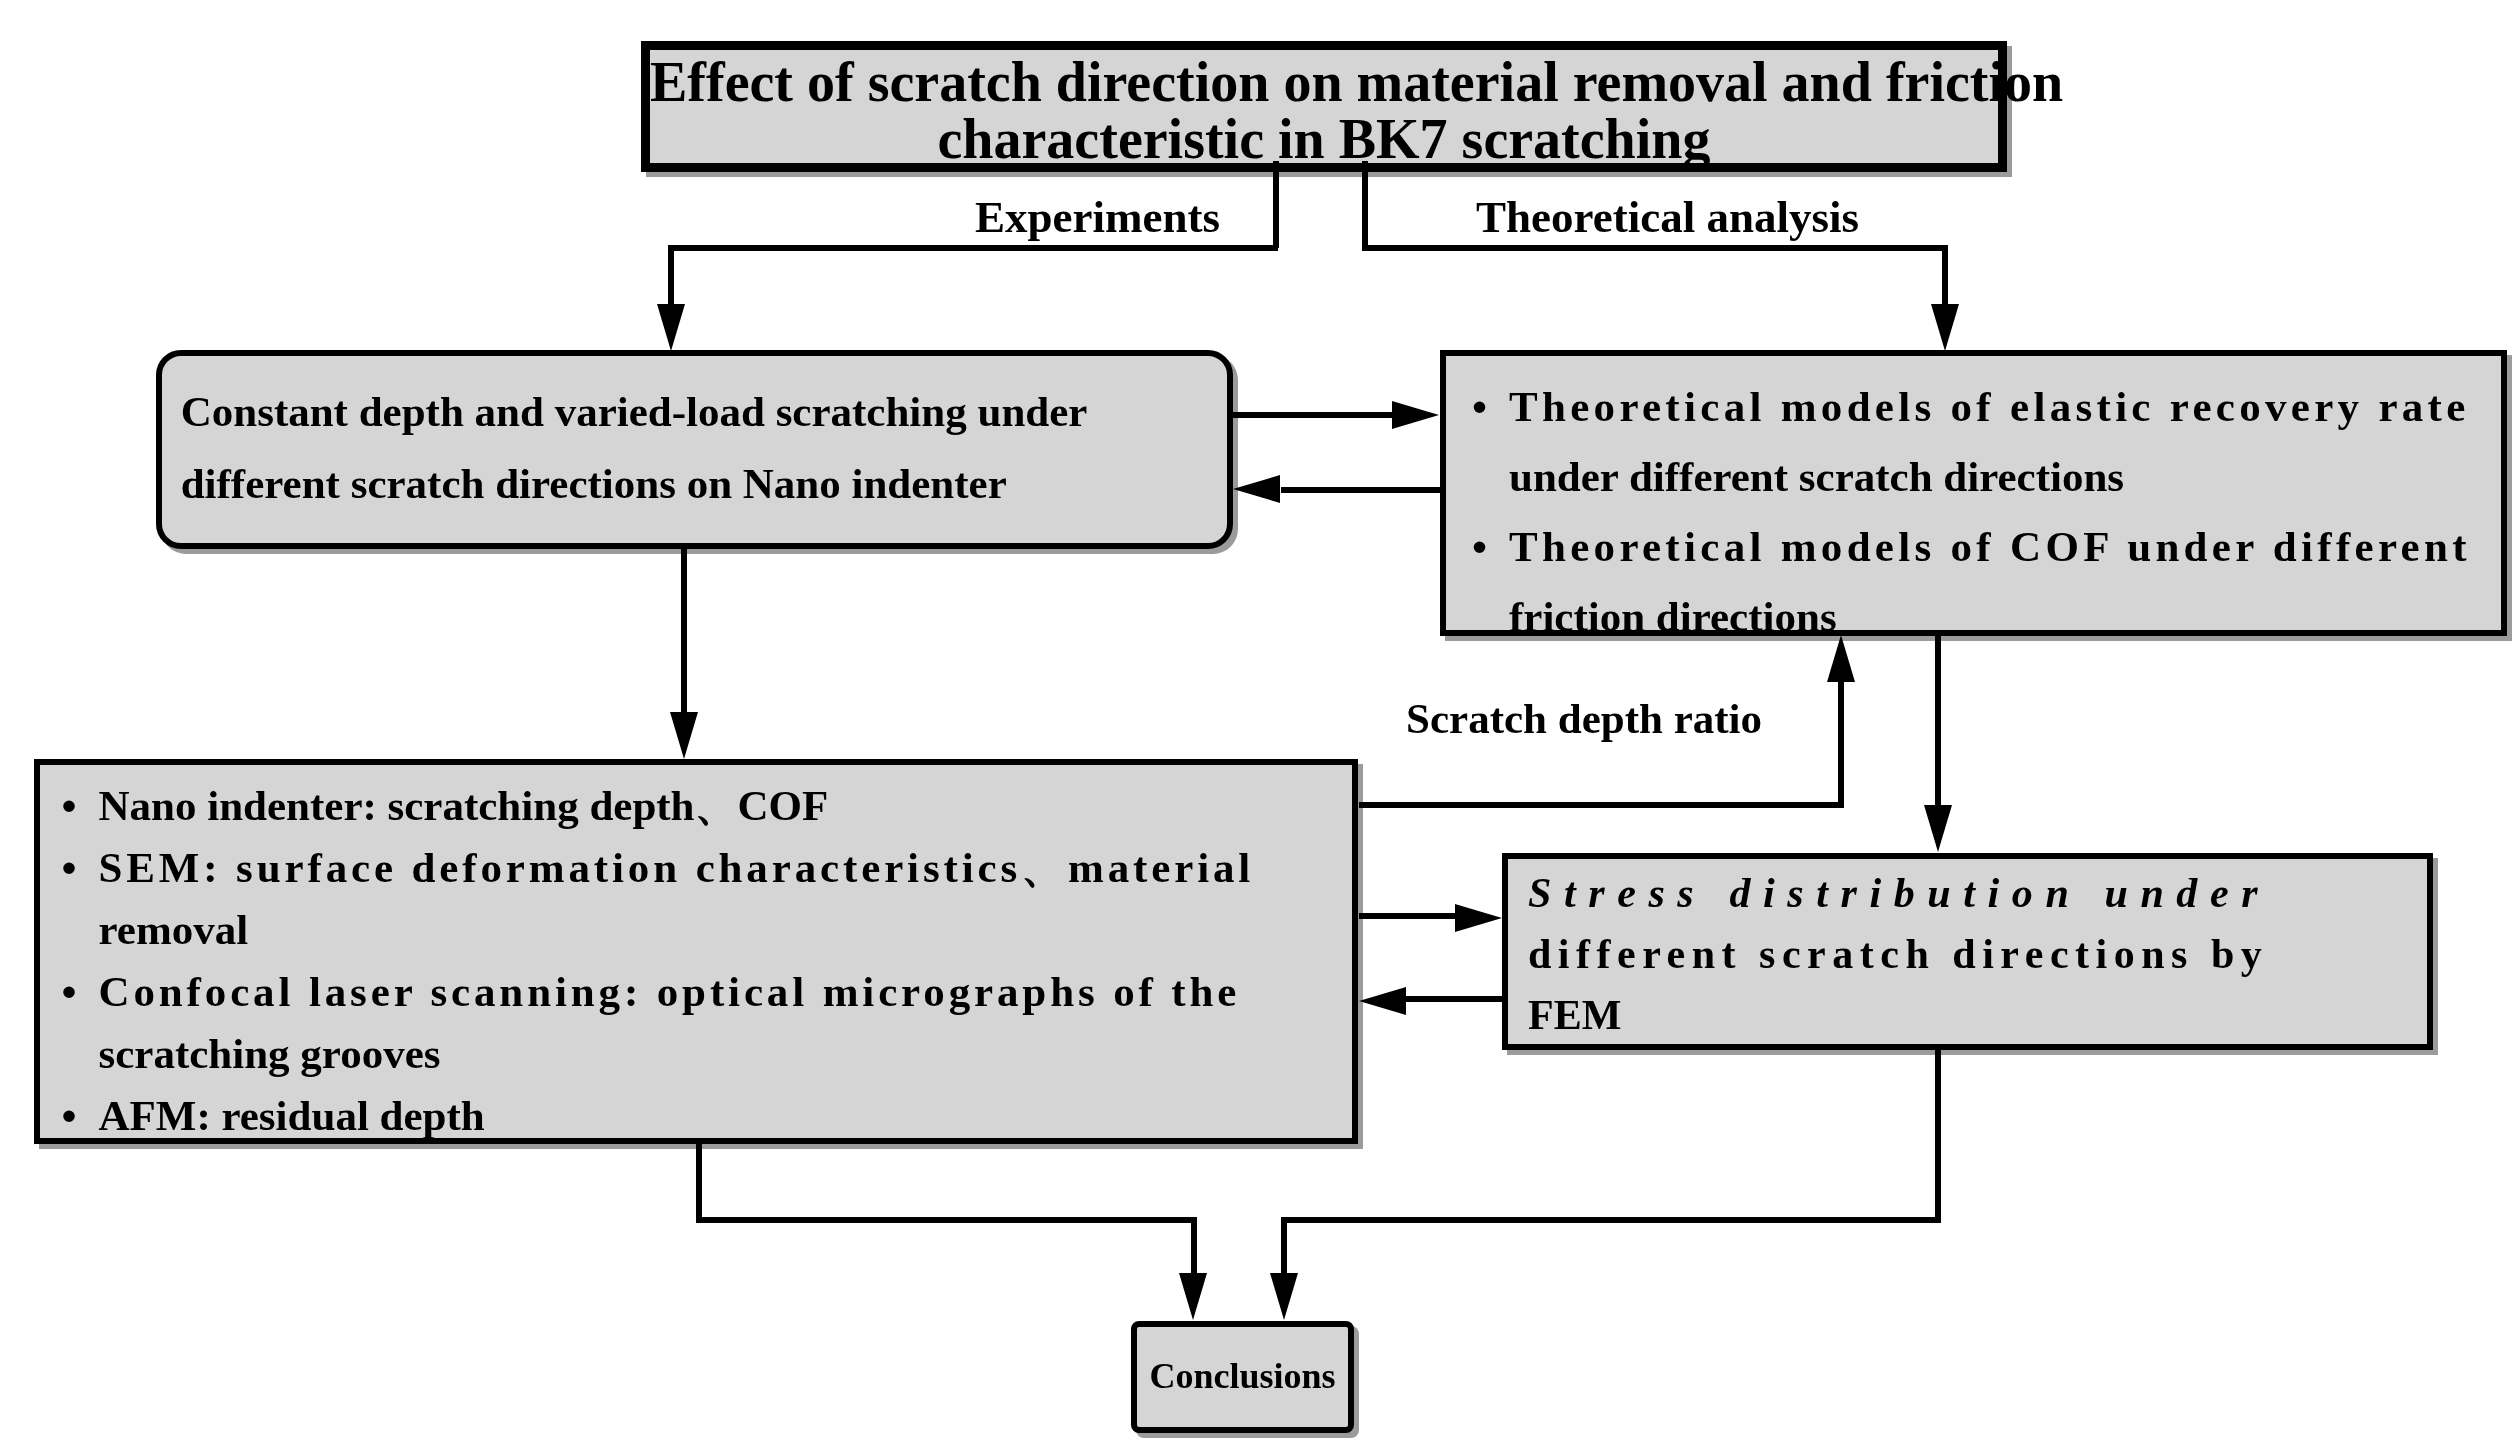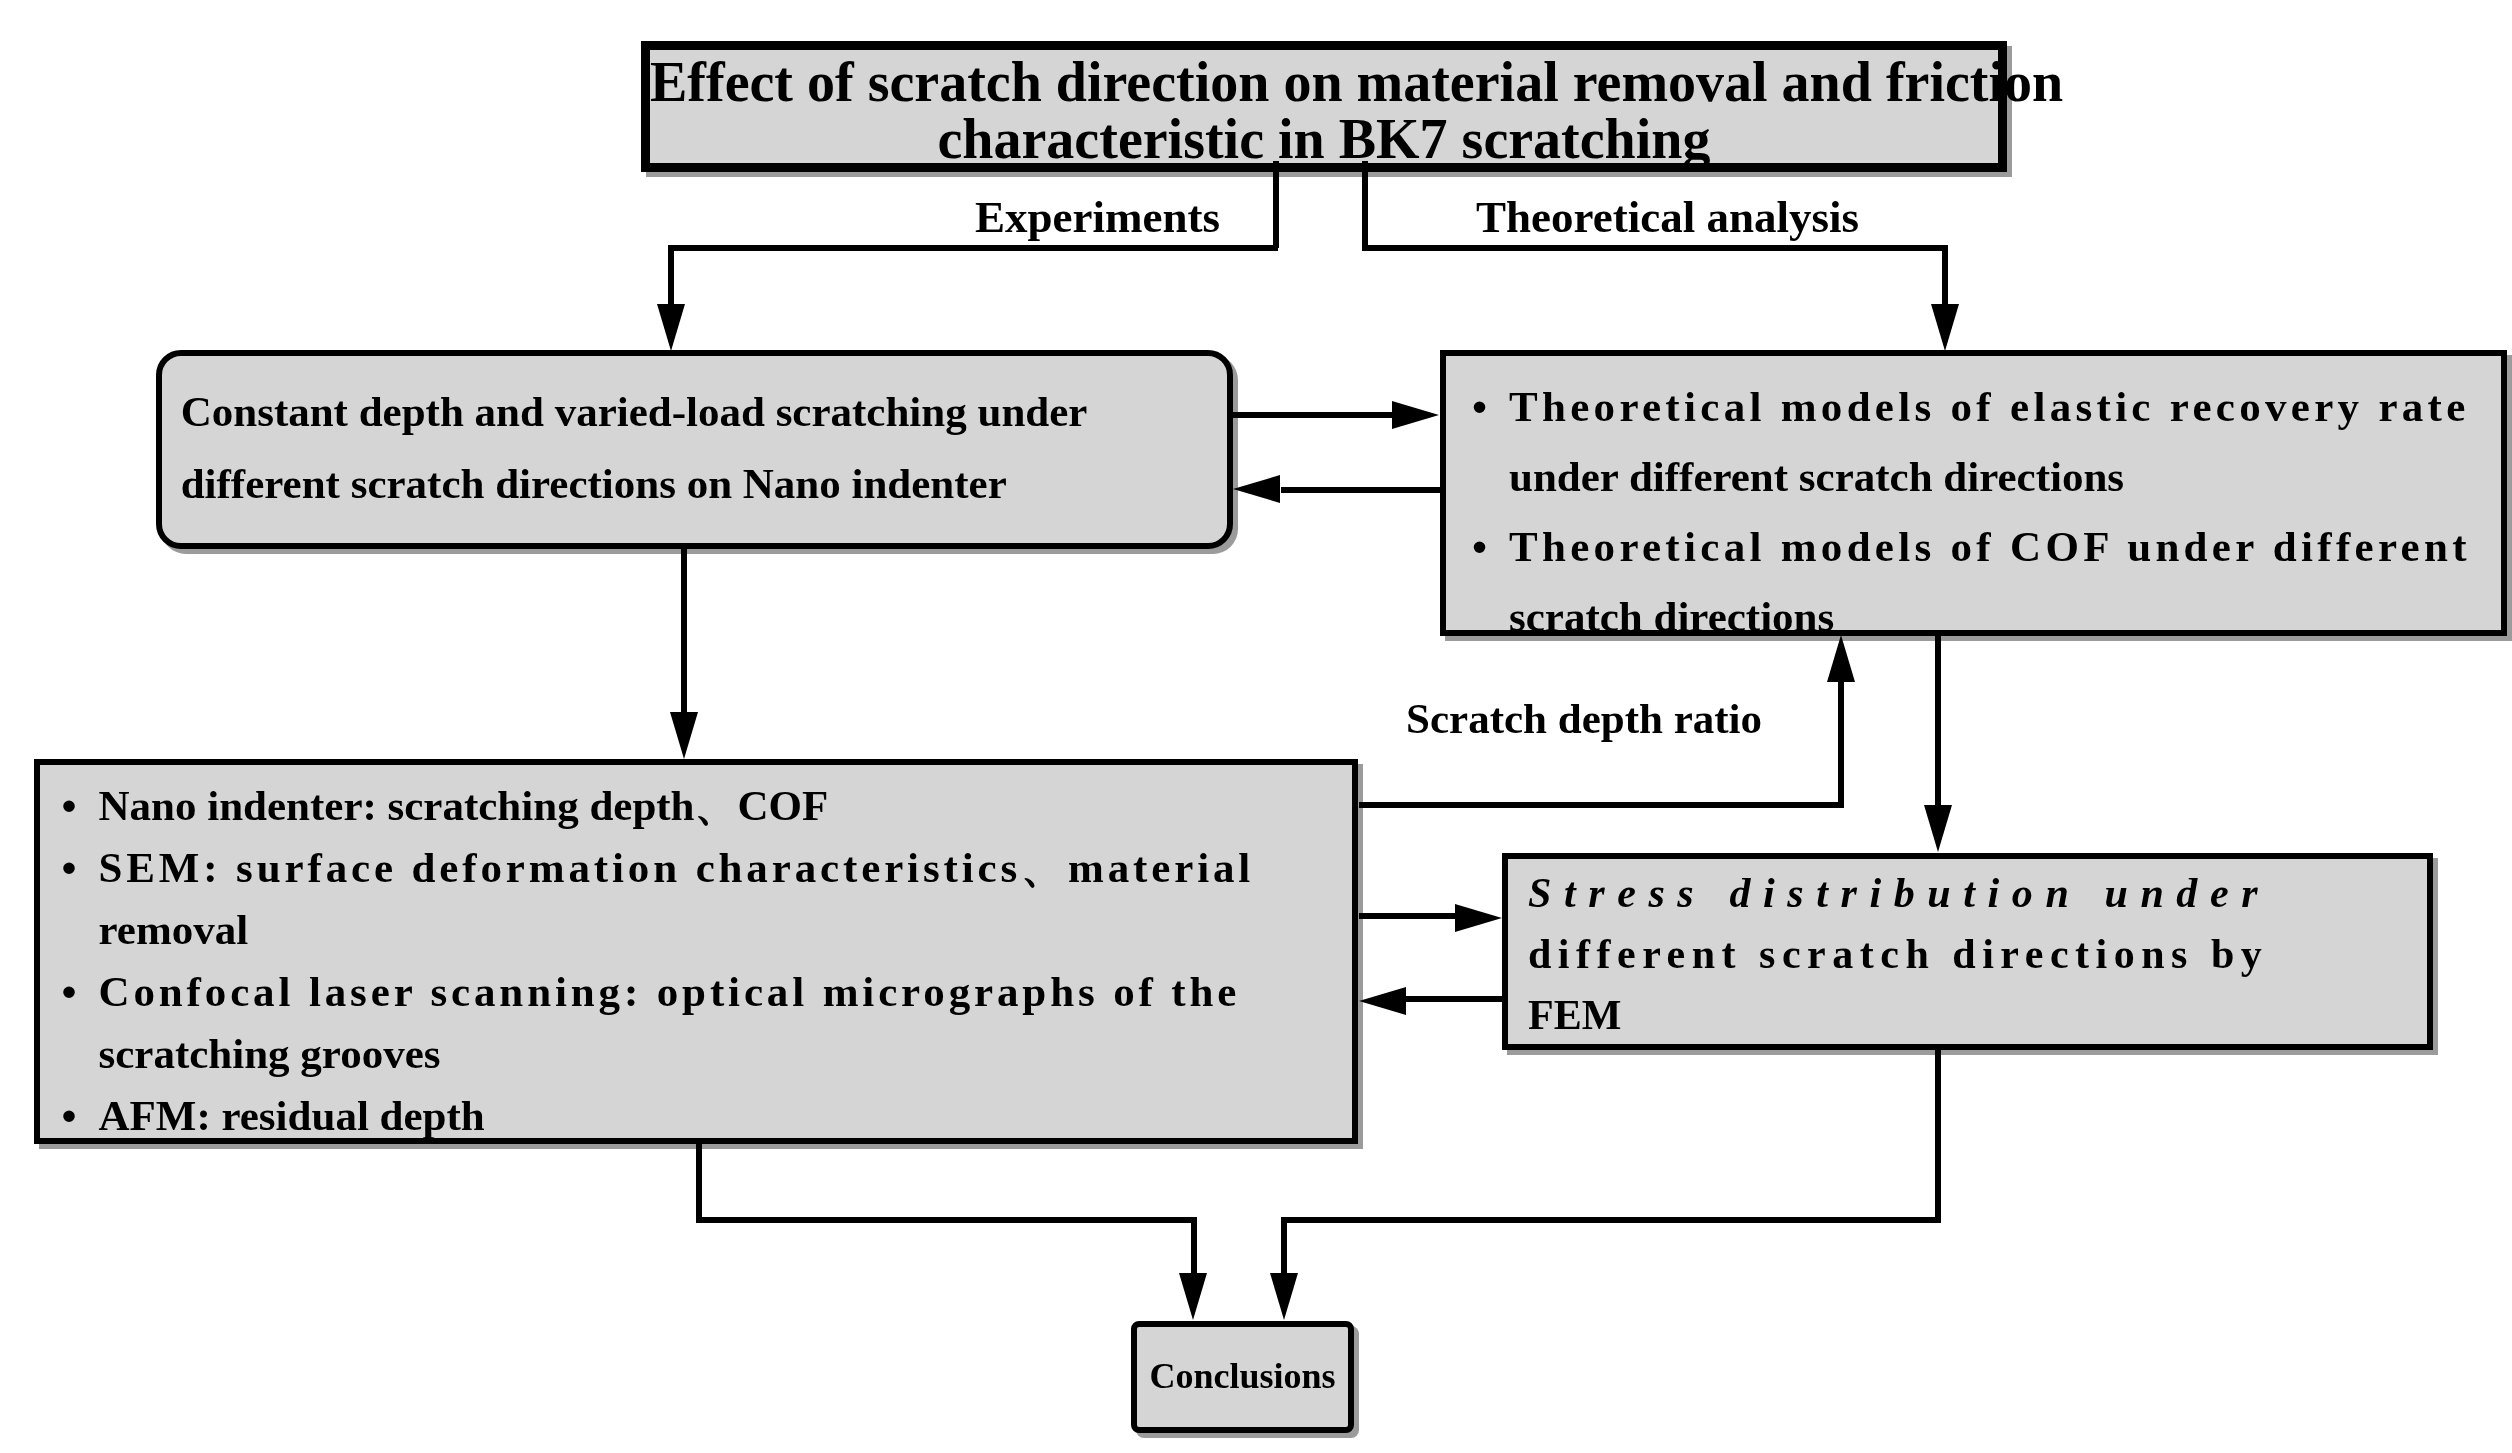--- a/index.html
+++ b/index.html
@@ -76,21 +76,21 @@
     <div class="brow">
       <span class="bm"></span>
       <span class="bt">under different scratch directions</span>
     </div>
     <div class="brow">
       <span class="bm">•</span>
       <span class="bt ls-a">Theoretical models of COF under different</span>
     </div>
     <div class="brow">
       <span class="bm"></span>
-      <span class="bt">scratch directions</span>
+      <span class="bt">friction directions</span>
     </div>
   </div>
 
   <div class="node" id="measure-box">
     <div class="brow">
       <span class="bm">•</span>
       <span class="bt">Nano indenter: scratching depth、COF</span>
     </div>
     <div class="brow">
       <span class="bm">•</span>

